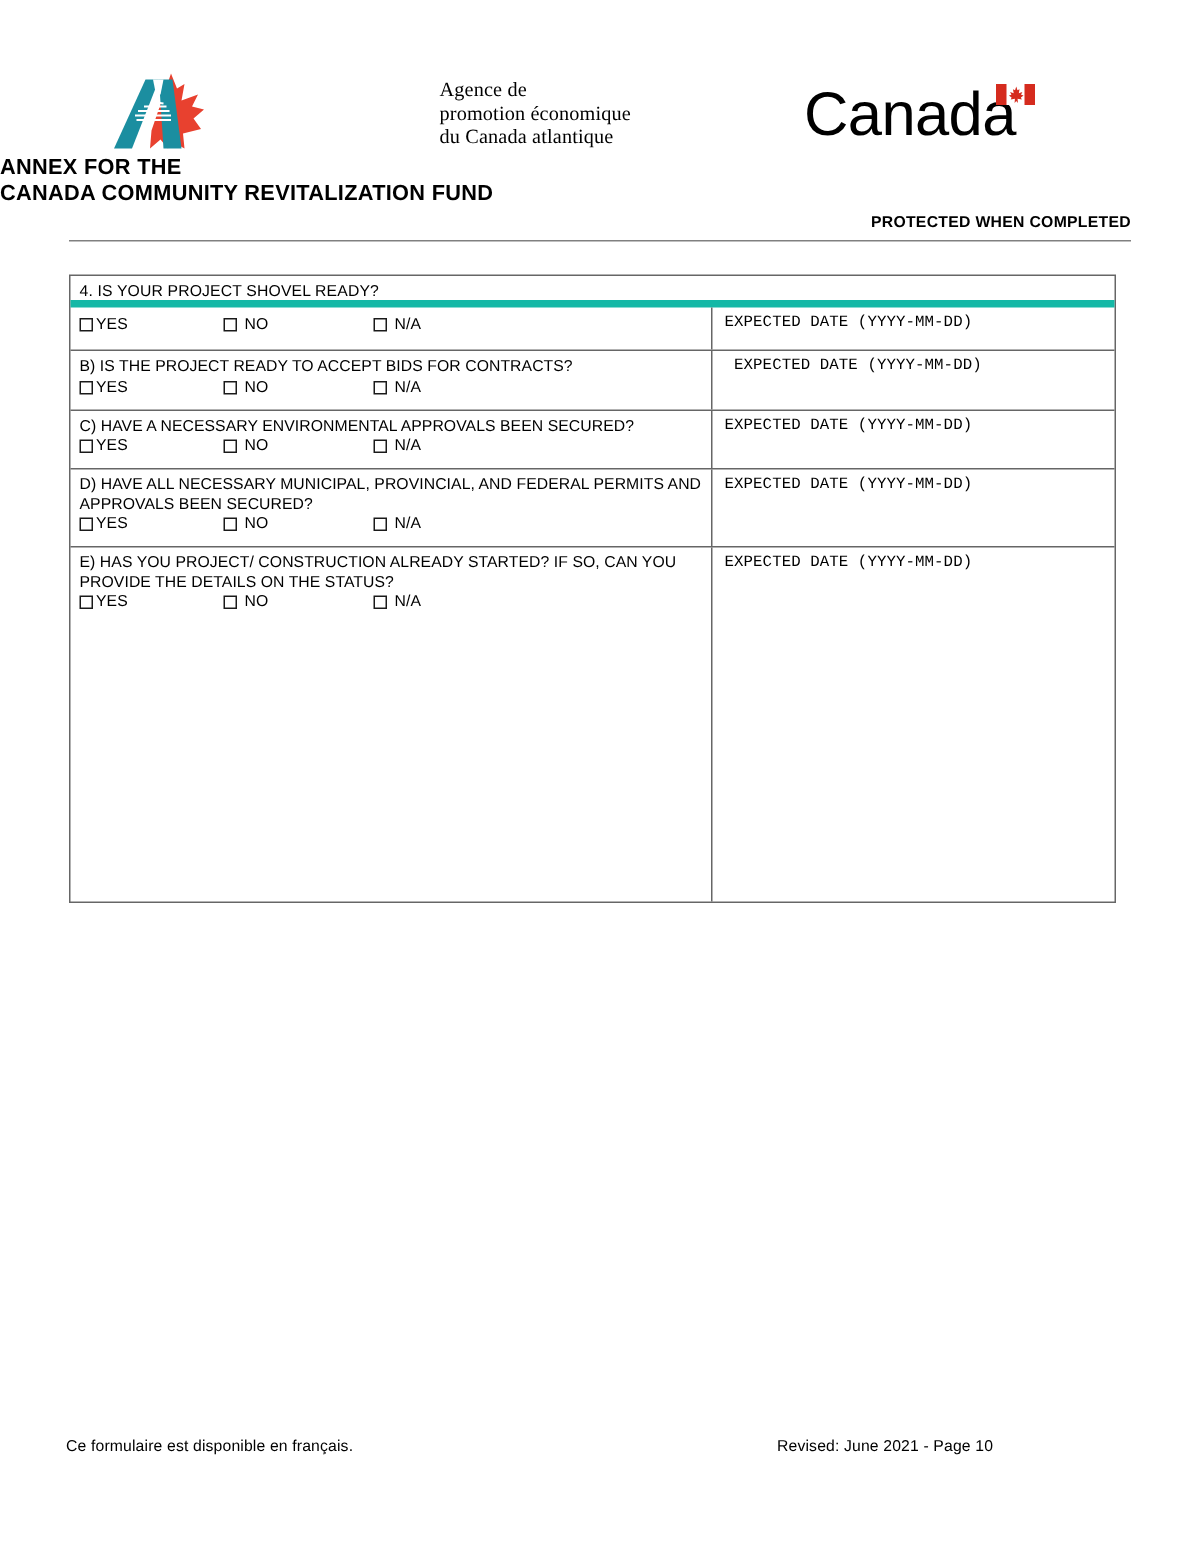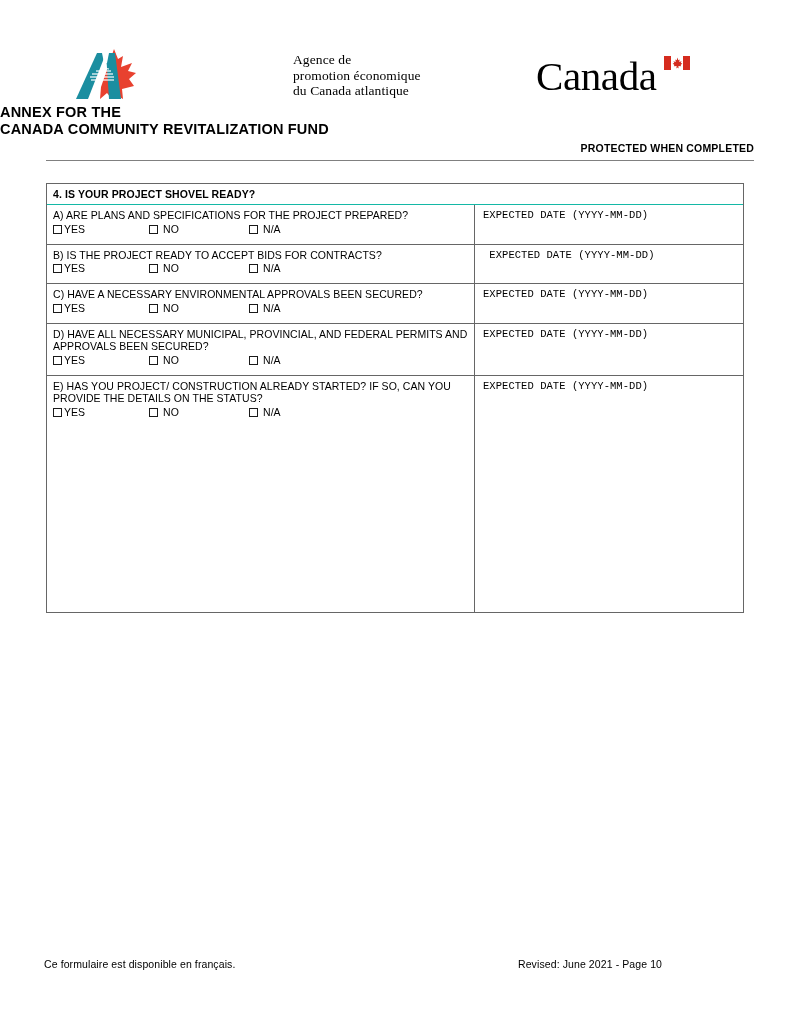--- a/index.html
+++ b/index.html
@@ -66,21 +66,21 @@
   }
 
   .canada-wordmark {
     position: absolute;
     left: 536px;
     top: 56px;
     width: 152px;
     height: 40px;
   }
   .canada-wordmark .word {
-    font-family: Liberation Serif, serif;
+    font-family: Liberation Sans, sans-serif;
     font-size: 41px;
     line-height: 41px;
     letter-spacing: -0.4px;
     color: #000;
     display: block;
   }
   .canada-flag {
     position: absolute;
     right: -2px;
     top: 0px;
@@ -148,23 +148,22 @@
     left: 46px;
     top: 183px;
     width: 696px;
     border: 1px solid #666666;
     box-sizing: content-box;
   }
 
   .table-head-row {
     position: relative;
     height: 21px;
-    border-bottom: 1px solid #14b8a6;
+    border-bottom: 5px solid #14b8a6;
     box-sizing: border-box;
-    font-weight: bold;
   }
   .table-head-row .head-text {
     position: absolute;
     left: 6px;
     top: 4px;
     font-size: 10.5px;
     letter-spacing: 0.1px;
   }
 
   .q-row {
@@ -325,21 +324,20 @@
   </div>
 
   <div class="form-table">
 
     <div class="table-head-row">
       <div class="head-text">4. IS YOUR PROJECT SHOVEL READY?</div>
     </div>
 
     <div class="q-row row-a">
       <div class="q-left">
-        <div class="q-text">A) ARE PLANS AND SPECIFICATIONS FOR THE PROJECT PREPARED?</div>
         <div class="checkbox-row">
           <label class="cb-group g-yes">
             <span class="checkbox"></span>
             <span class="cb-label">YES</span>
           </label>
           <label class="cb-group g-no">
             <span class="checkbox"></span>
             <span class="cb-label">NO</span>
           </label>
           <label class="cb-group g-na">

